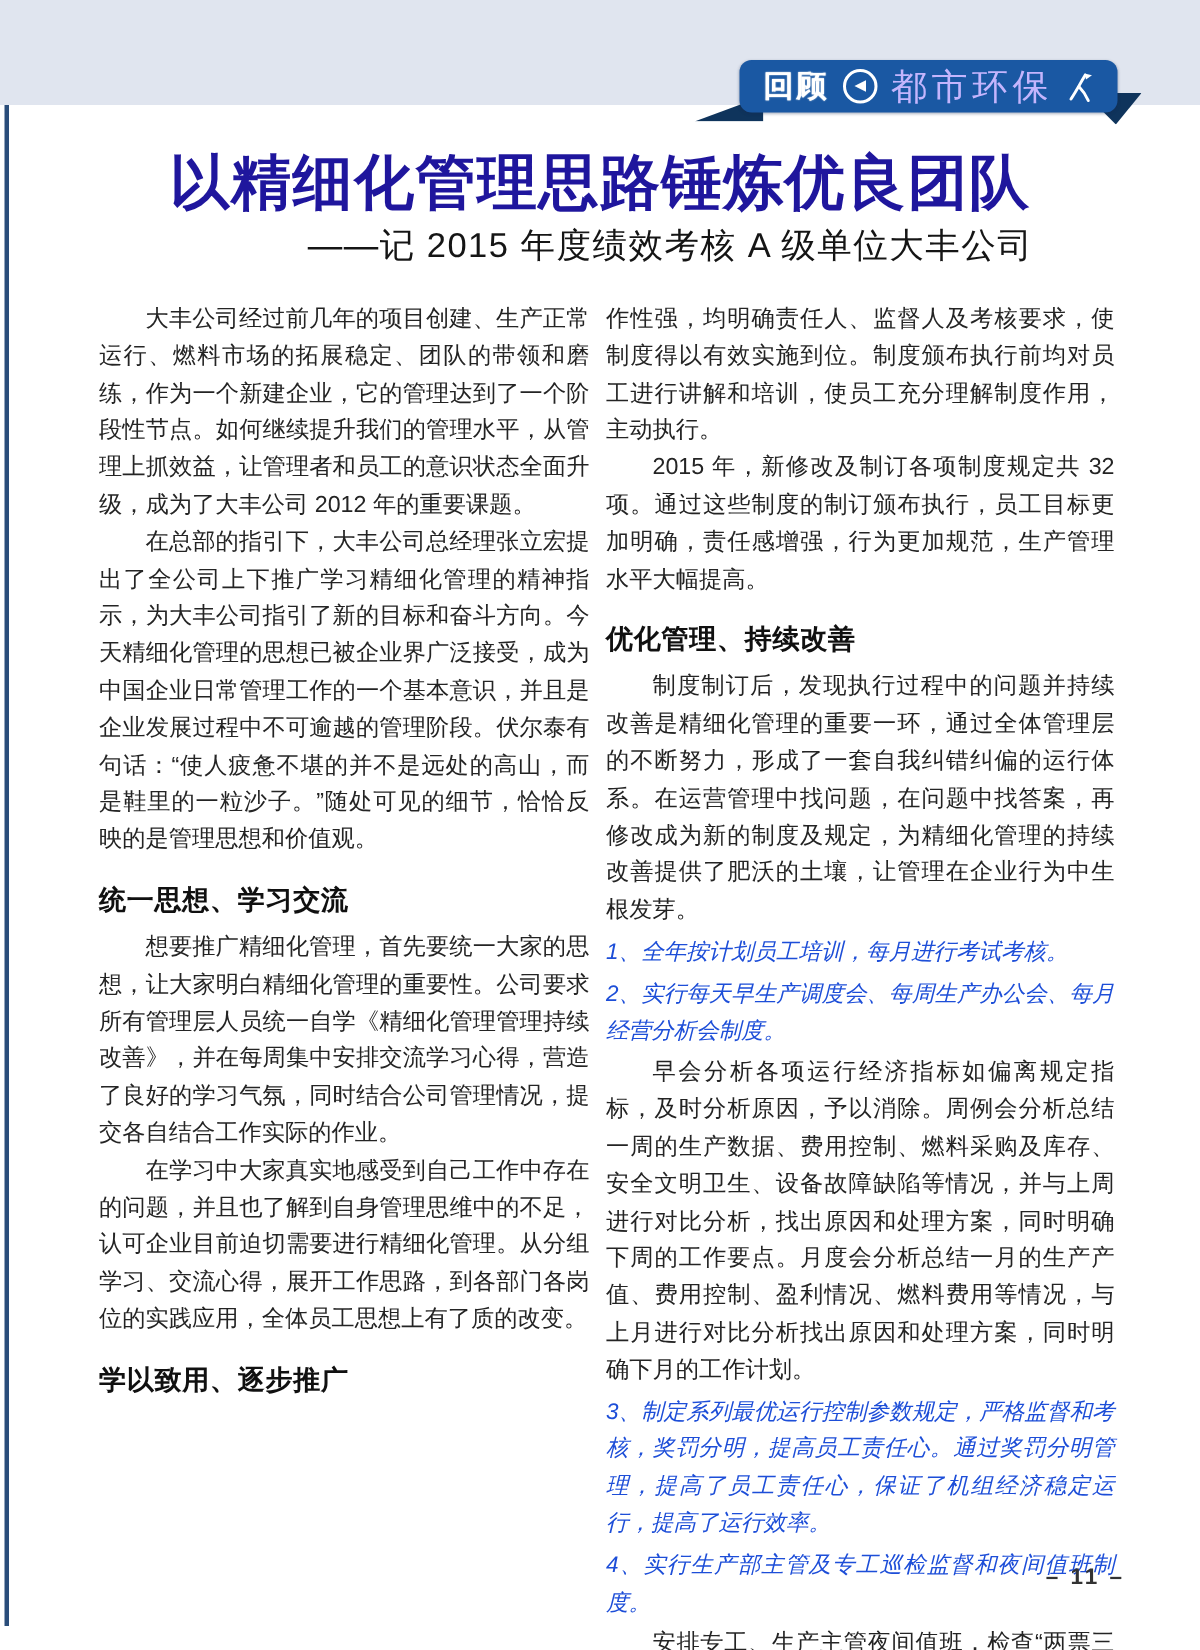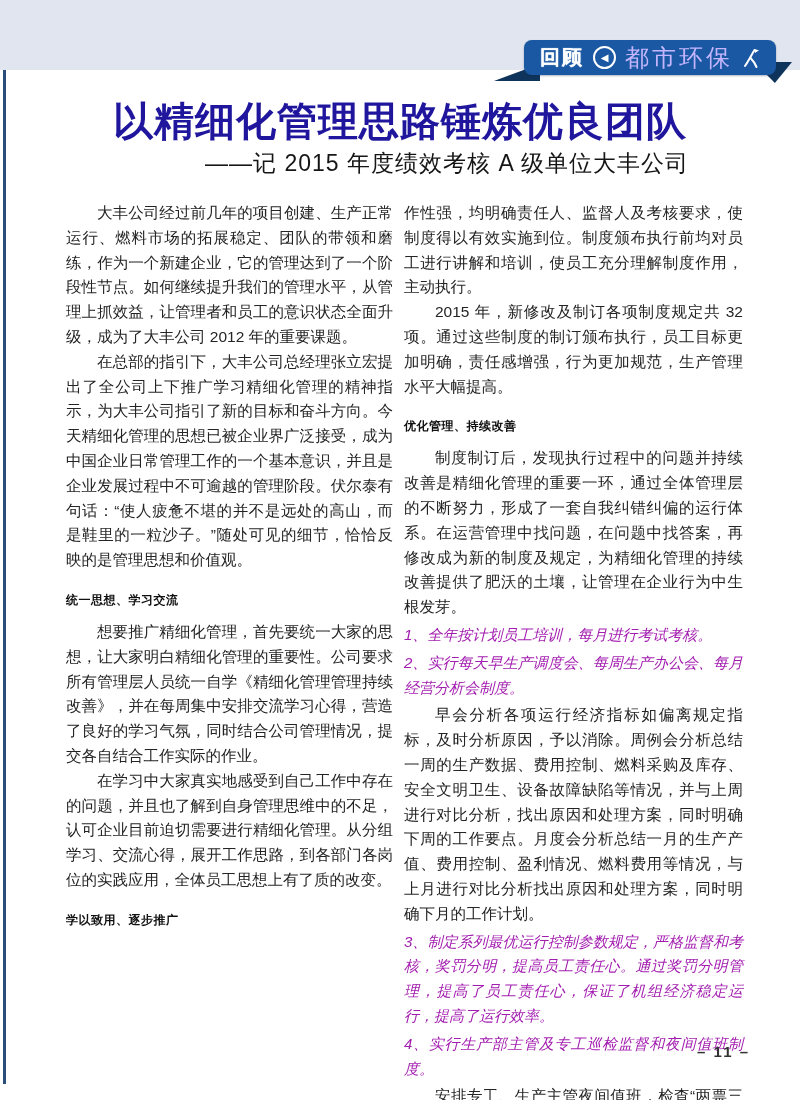--- a/index.html
+++ b/index.html
@@ -4,21 +4,21 @@
 <style>
   html,body{margin:0;padding:0;background:#ffffff;}
   .page{
     position:relative;width:800px;height:1100px;background:#ffffff;
     font-family:"Liberation Sans","DejaVu Sans",sans-serif;overflow:hidden;
   }
   .top-strip{position:absolute;left:0;top:0;width:800px;height:70px;background:#e0e5ef;}
   .accent-line{position:absolute;left:3px;top:70px;width:3px;height:1014px;background:#2a4d7a;}
 
   
-  .ribbon{position:absolute;top:40px;left:493px;height:35px;z-index:3;margin-left:31px;}
+  .ribbon{position:absolute;top:40px;left:493px;height:35px;z-index:3;}
   .ribbon-bar{
     position:relative;z-index:2;height:35px;background:#1a58a3;border-radius:8px;
     display:flex;align-items:center;padding:0 16px;gap:9px;white-space:nowrap;
     box-shadow:0 1px 2px rgba(20,40,80,.35);
   }
   .fold{position:absolute;z-index:1;background:#0f345c;}
   .fold-left{left:-30px;bottom:-6px;width:46px;height:17px;clip-path:polygon(0 100%,100% 0,100% 100%);}
   .fold-right{right:-16px;bottom:-8px;width:38px;height:21px;clip-path:polygon(0 0,100% 0,55% 100%);}
   .ribbon-review{color:#fff;font-weight:bold;font-size:20px;letter-spacing:2px;text-shadow:0 0 1px #fff;}
   .circle-arrow{
@@ -41,25 +41,25 @@
 
   
   .col{position:absolute;top:201px;color:#242424;}
   .col-left{left:66px;width:327px;}
   .col-right{left:404px;width:339px;}
   .para{
     font-size:15.5px;line-height:24.8px;text-align:justify;text-indent:2em;margin:0;
   }
   .para.no-indent{text-indent:0;}
   .sec-h{
-    font-size:12px;font-weight:bold;color:#101010;line-height:22px;margin:16px 0 9px;letter-spacing:.5px;
+    font-size:18px;font-weight:bold;color:#101010;line-height:22px;margin:16px 0 9px;letter-spacing:.5px;
   }
   .kai{
     font-size:15px;font-style:italic;line-height:24.8px;text-align:justify;
-    text-indent:0;margin:3px 0;color:#a21caf;
+    text-indent:0;margin:3px 0;color:#1d4ed8;
   }
 
   .page-number{
     position:absolute;left:650px;top:1043px;width:100px;text-align:right;
     font-size:15px;font-weight:bold;color:#333;letter-spacing:2px;
   }
 </style>
 </head>
 <body>
 

